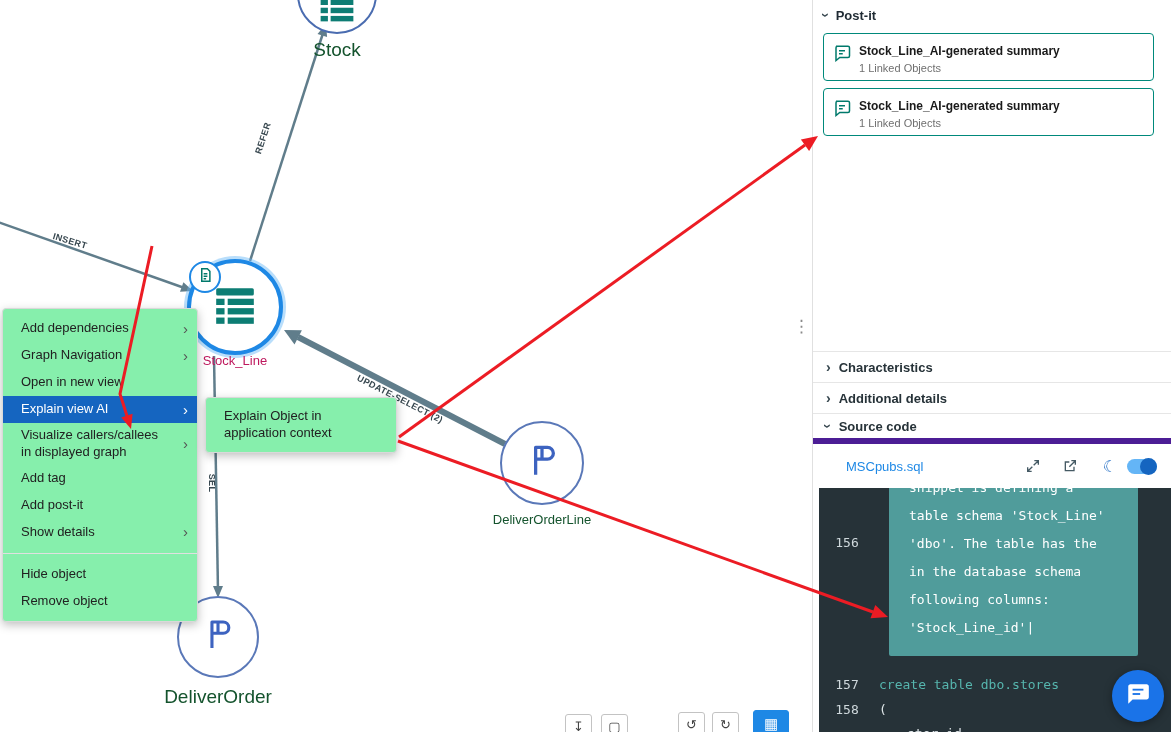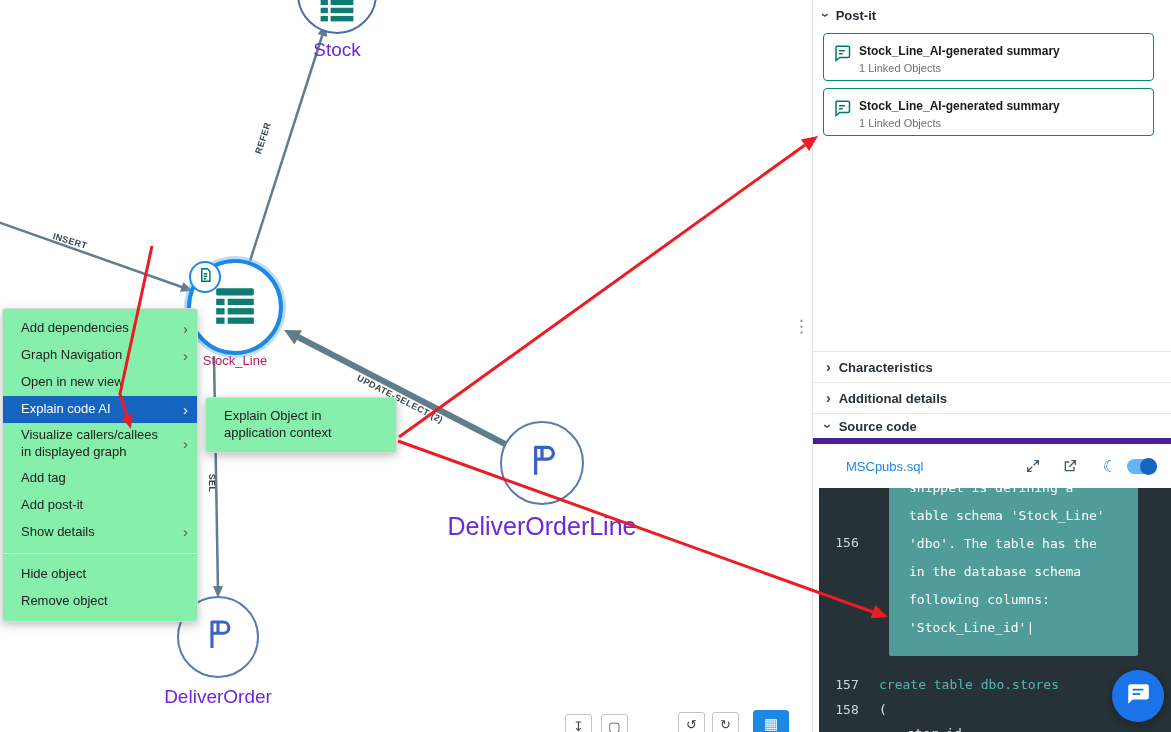--- a/index.html
+++ b/index.html
@@ -20,24 +20,24 @@
   #edge-label-insert{left:70px;top:241px;transform:translate(-50%,-50%) rotate(17deg);}
   #edge-label-update{left:400px;top:399px;transform:translate(-50%,-50%) rotate(27deg);}
   #edge-label-select{left:212px;top:483px;transform:translate(-50%,-50%) rotate(90deg);}
 
   .node{position:absolute;background:#fff;border-radius:50%;display:flex;align-items:center;justify-content:center;z-index:2;}
   #node-stock{left:297px;top:-46px;width:80px;height:80px;border:2px solid #4a6cb0;padding-top:26px;}
   #node-stock-line{left:187px;top:259px;width:96px;height:96px;border:4px solid var(--accent-blue);box-shadow:0 0 0 3px rgba(100,181,246,.45);}
   #node-dol{left:500px;top:421px;width:84px;height:84px;border:2.5px solid #5a78b8;}
   #node-do{left:177px;top:596px;width:82px;height:82px;border:2.5px solid #5a78b8;}
   #badge-doc{position:absolute;left:189px;top:261px;width:32px;height:32px;border-radius:50%;background:#fff;border:2px solid var(--accent-blue);display:flex;align-items:center;justify-content:center;z-index:3;}
-  .node-label{position:absolute;z-index:2;white-space:nowrap;color:#6d28d9;}
+  .node-label{position:absolute;z-index:2;white-space:nowrap;color:#14532d;}
   #label-stock{left:337px;top:39px;transform:translateX(-50%);font-size:19px;}
   #label-stock-line{left:235px;top:353px;transform:translateX(-50%);font-size:13px;color:#be185d;}
-  #label-dol{left:542px;top:512px;transform:translateX(-50%);font-size:25px;}
+  #label-dol{left:542px;top:512px;transform:translateX(-50%);font-size:13px;}
   #label-do{left:218px;top:686px;transform:translateX(-50%);font-size:19px;}
 
   
   .menu{position:absolute;background:#86efac;border:1px solid #d9d9d9;border-radius:4px;box-shadow:0 3px 10px rgba(0,0,0,.25);padding:6px 0;z-index:10;font-size:13px;}
   #context-menu{left:2px;top:308px;width:196px;}
   #submenu{left:205px;top:397px;width:192px;z-index:11;}
   .menu-item{position:relative;display:flex;align-items:center;min-height:27px;padding:4px 26px 4px 18px;cursor:default;line-height:1.3;}
   .menu-item .chev{position:absolute;right:9px;top:50%;transform:translateY(-50%);font-size:15px;color:#555;}
   .menu-item.hl{background:var(--menu-highlight);color:#fff;}
   .menu-item.hl .chev{color:#fff;}
@@ -173,21 +173,21 @@
       <span class="chev">›</span>
   </div>
   <div class="menu-item">
     <span>Graph Navigation</span>
       <span class="chev">›</span>
   </div>
   <div class="menu-item">
     <span>Open in new view</span>
   </div>
   <div class="menu-item hl">
-    <span>Explain code AI</span>
+    <span>Explain view AI</span>
       <span class="chev">›</span>
   </div>
   <div class="menu-item">
     <span>Visualize callers/callees in displayed graph</span>
       <span class="chev">›</span>
   </div>
   <div class="menu-item">
     <span>Add tag</span>
   </div>
   <div class="menu-item">

